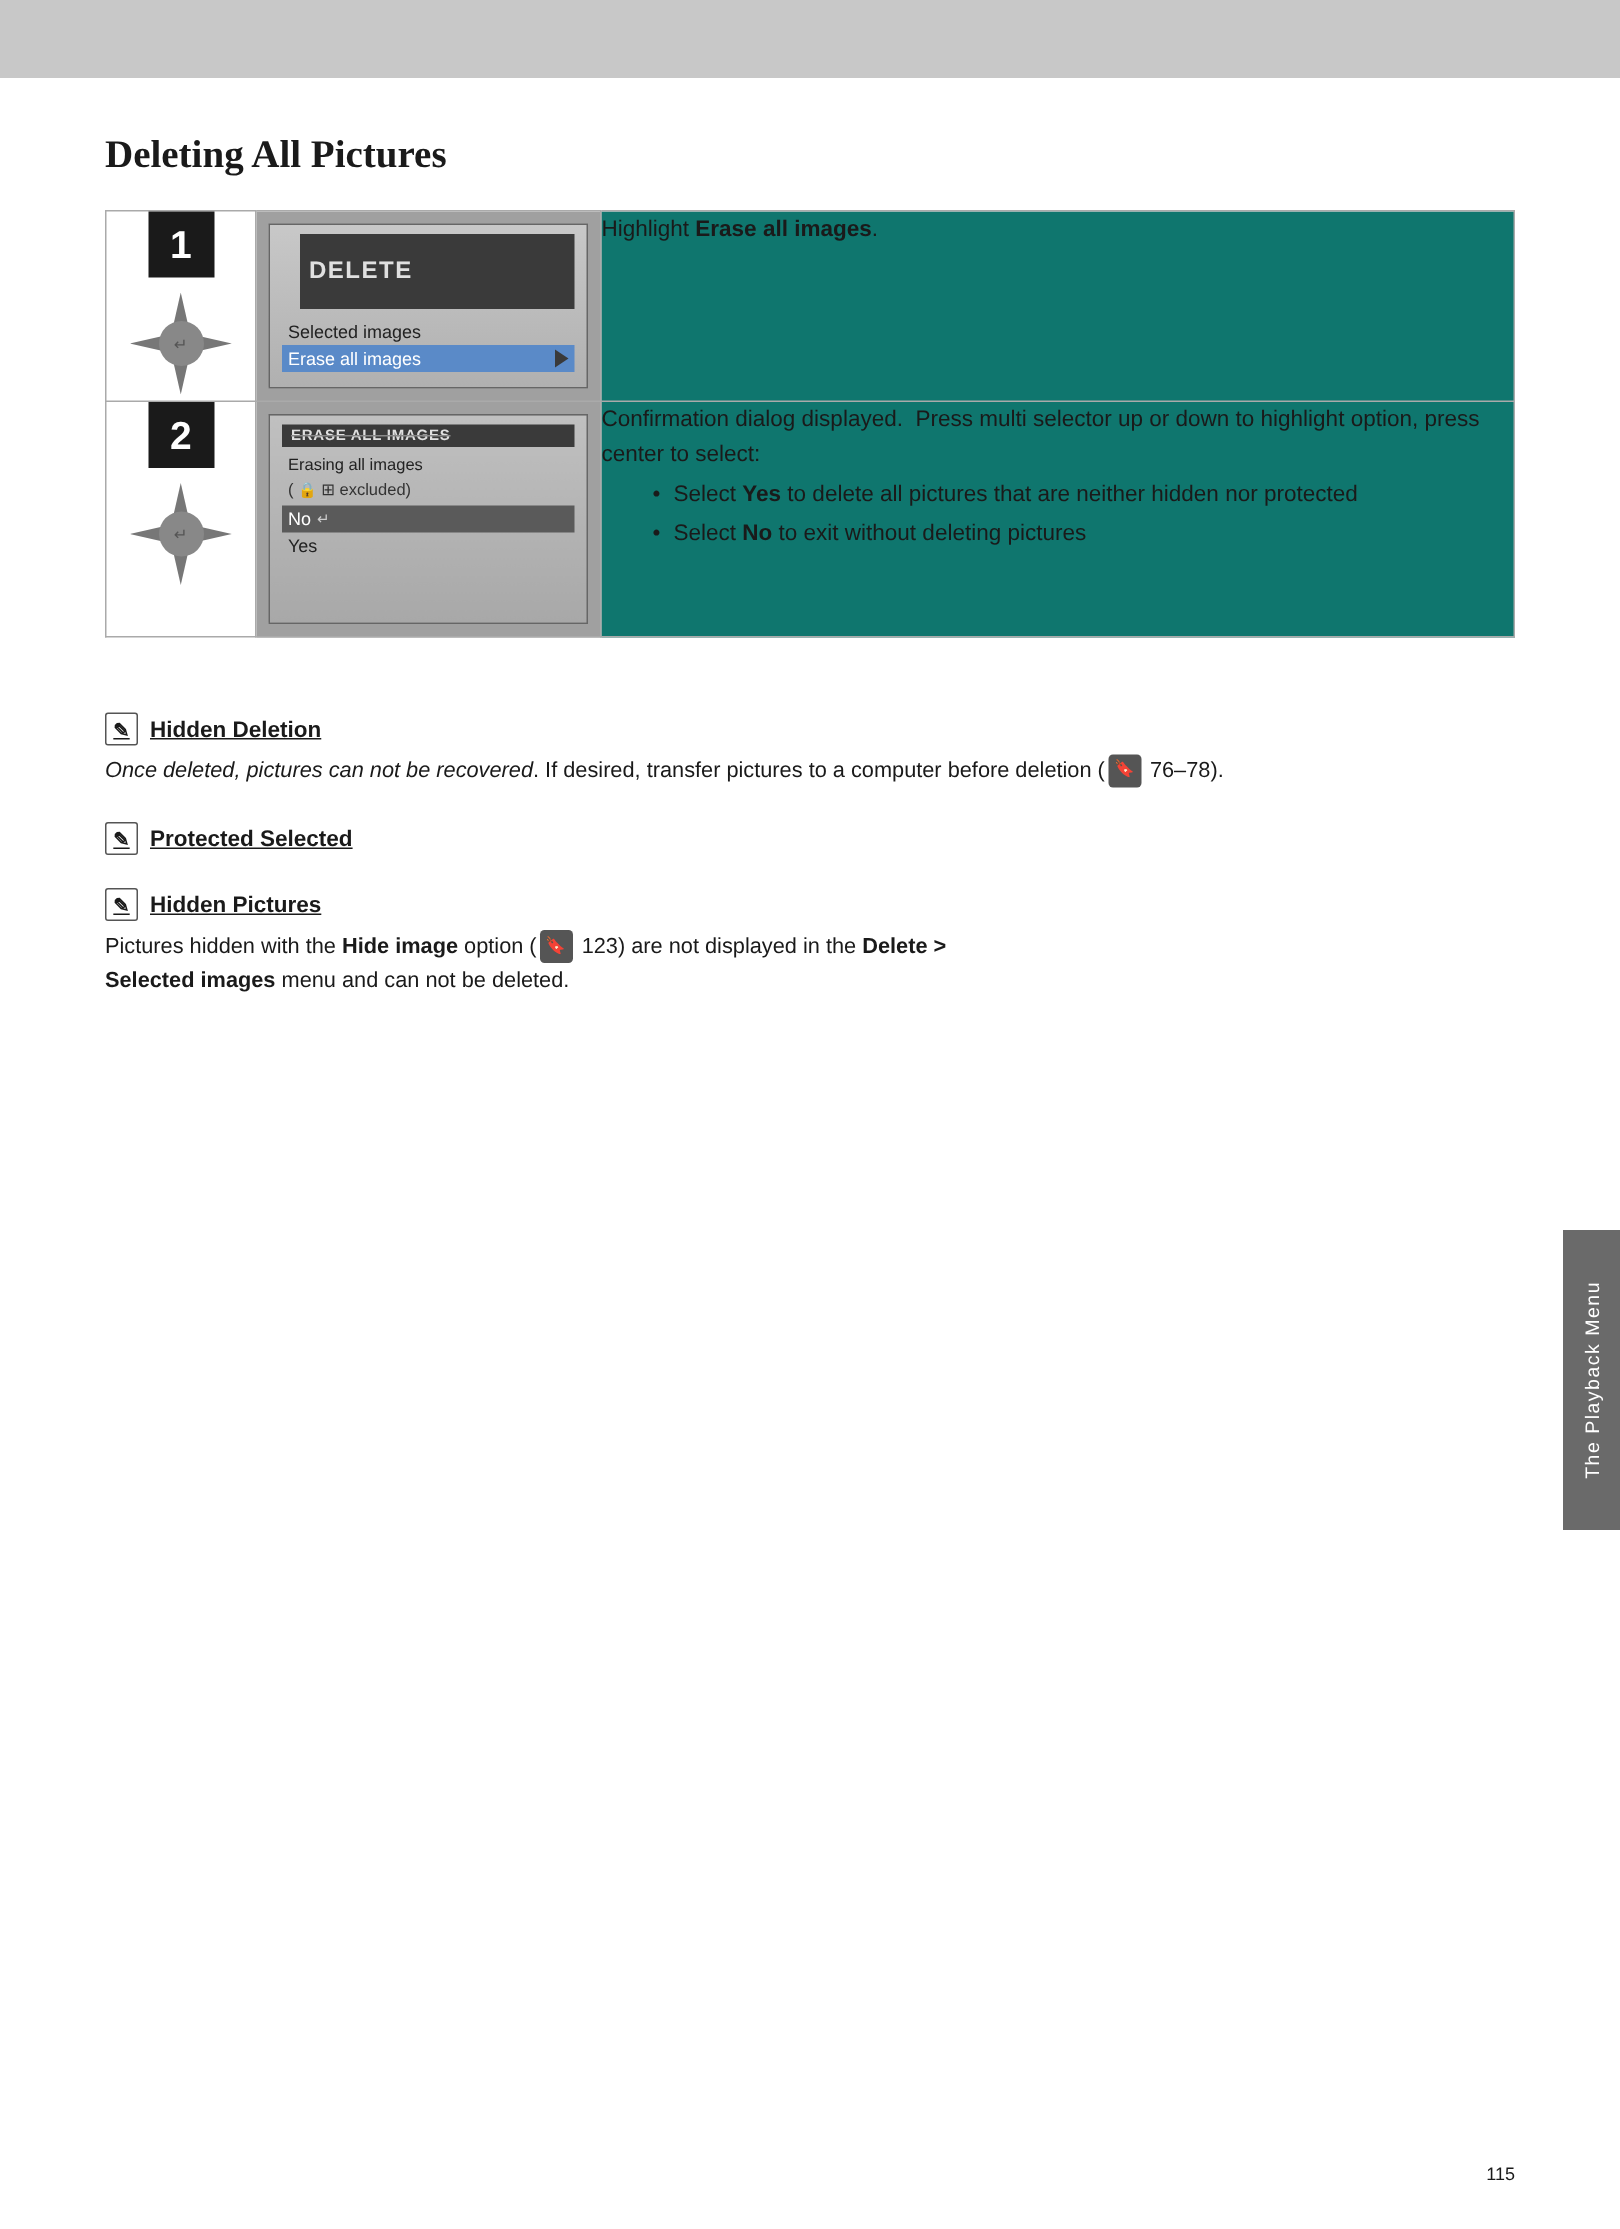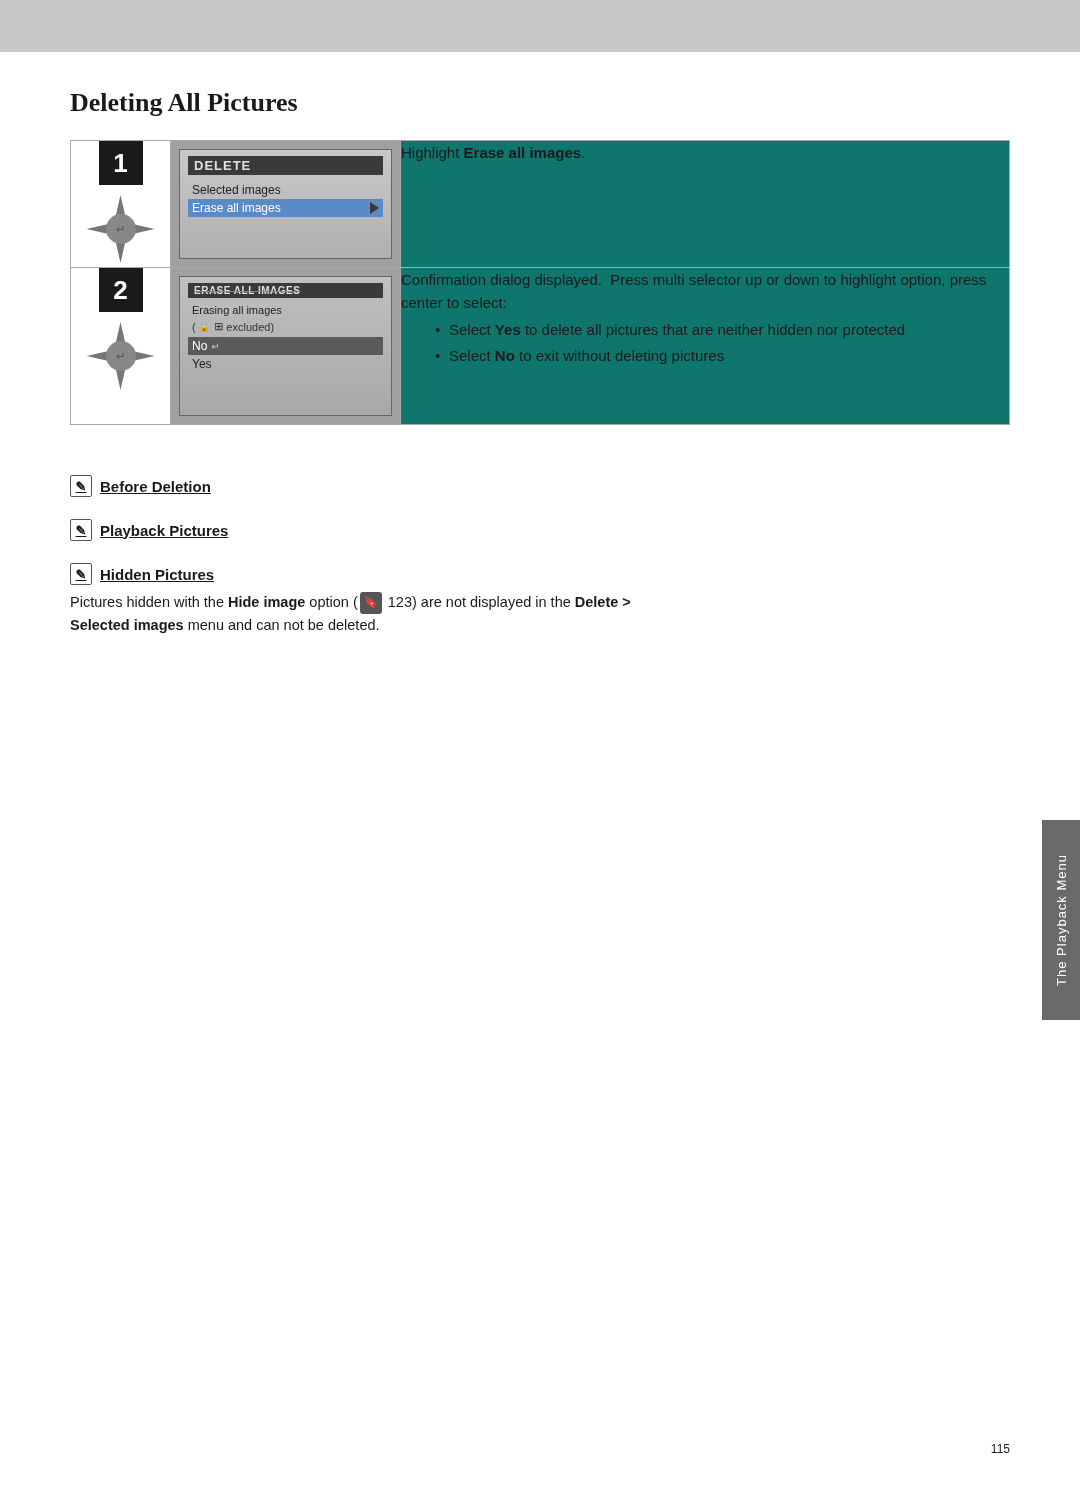--- a/index.html
+++ b/index.html
@@ -96,26 +96,27 @@
     .screen-inner {
       background: linear-gradient(to bottom, #c8c8c8 0%, #b0b0b0 100%);
       margin: 8px;
       border: 1.5px solid #666;
       padding: 6px 8px;
       min-height: 110px;
     }
     .screen-title-bar {
       background: #3a3a3a;
       color: #e0e0e0;
-      font-size: 13px;
+      font-size: 16px;
       font-weight: bold;
       letter-spacing: 1px;
-      padding: 2px 6px;
+      padding: 16px 6px;
       margin-bottom: 6px;
       text-transform: uppercase;
+      margin-left: 12px;
     }
     .screen-menu-item {
       font-size: 12px;
       padding: 2px 4px;
       color: #222;
     }
     .screen-menu-item.highlighted {
       background: #5a8ac8;
       color: #fff;
       padding: 2px 4px;
@@ -379,28 +380,31 @@
         </td>
       </tr>
     </tbody>
   </table>
 
   <div class="notes-section">
 
     <div class="note-block">
       <div class="note-heading">
         <span class="note-pencil-icon">✎</span>
-        <span>Before Deletion</span>
+        <span>Hidden Deletion</span>
       </div>
+      <p class="note-text">
+        <em>Once deleted, pictures can not be recovered</em>.  If desired, transfer pictures to a computer before deletion (<span class="ref-icon">🔖</span> 76–78).
+      </p>
     </div>
 
     <div class="note-block">
       <div class="note-heading">
         <span class="note-pencil-icon">✎</span>
-        <span>Playback Pictures</span>
+        <span>Protected Selected</span>
       </div>
     </div>
 
     <div class="note-block">
       <div class="note-heading">
         <span class="note-pencil-icon">✎</span>
         <span>Hidden Pictures</span>
       </div>
       <p class="note-text">
         Pictures hidden with the <strong>Hide image</strong> option (<span class="ref-icon">🔖</span> 123) are not displayed in the <strong>Delete &gt;</strong><br>

